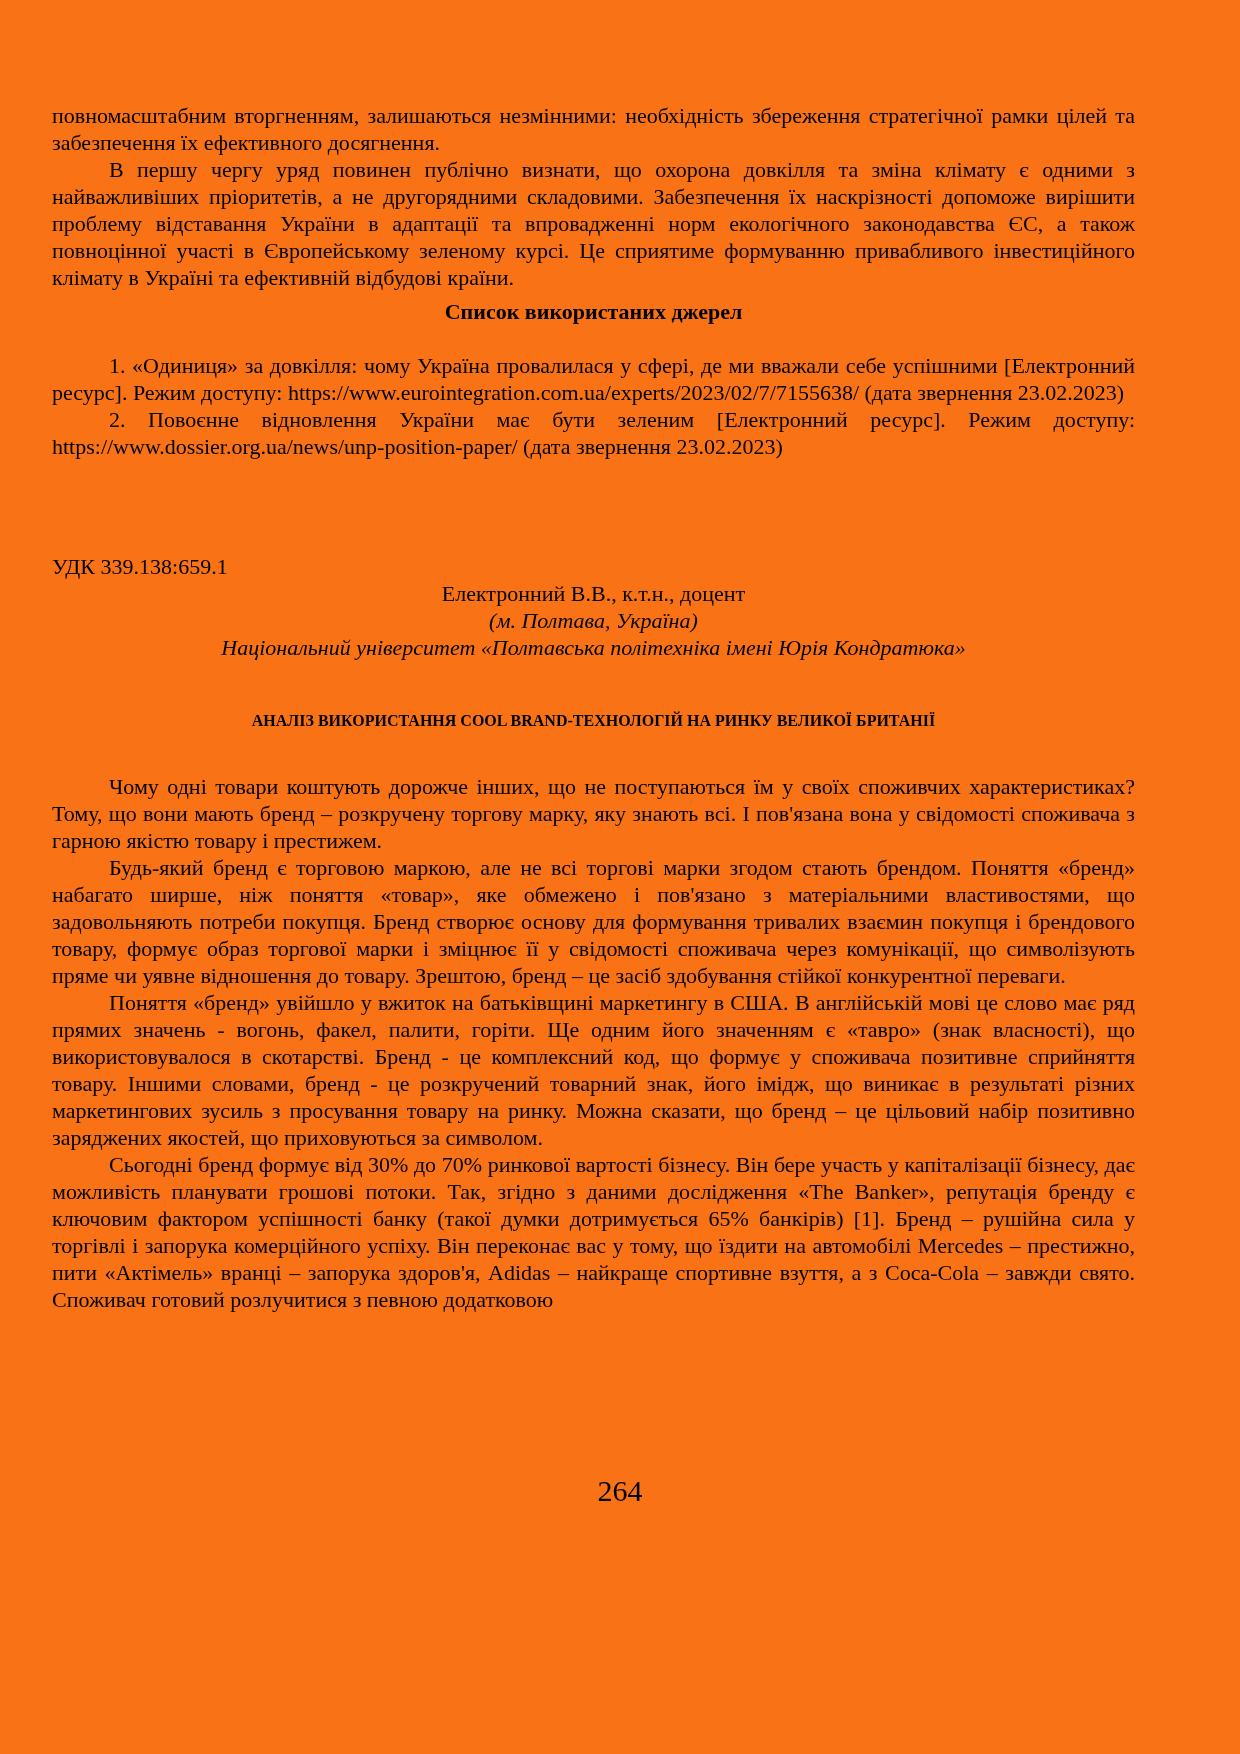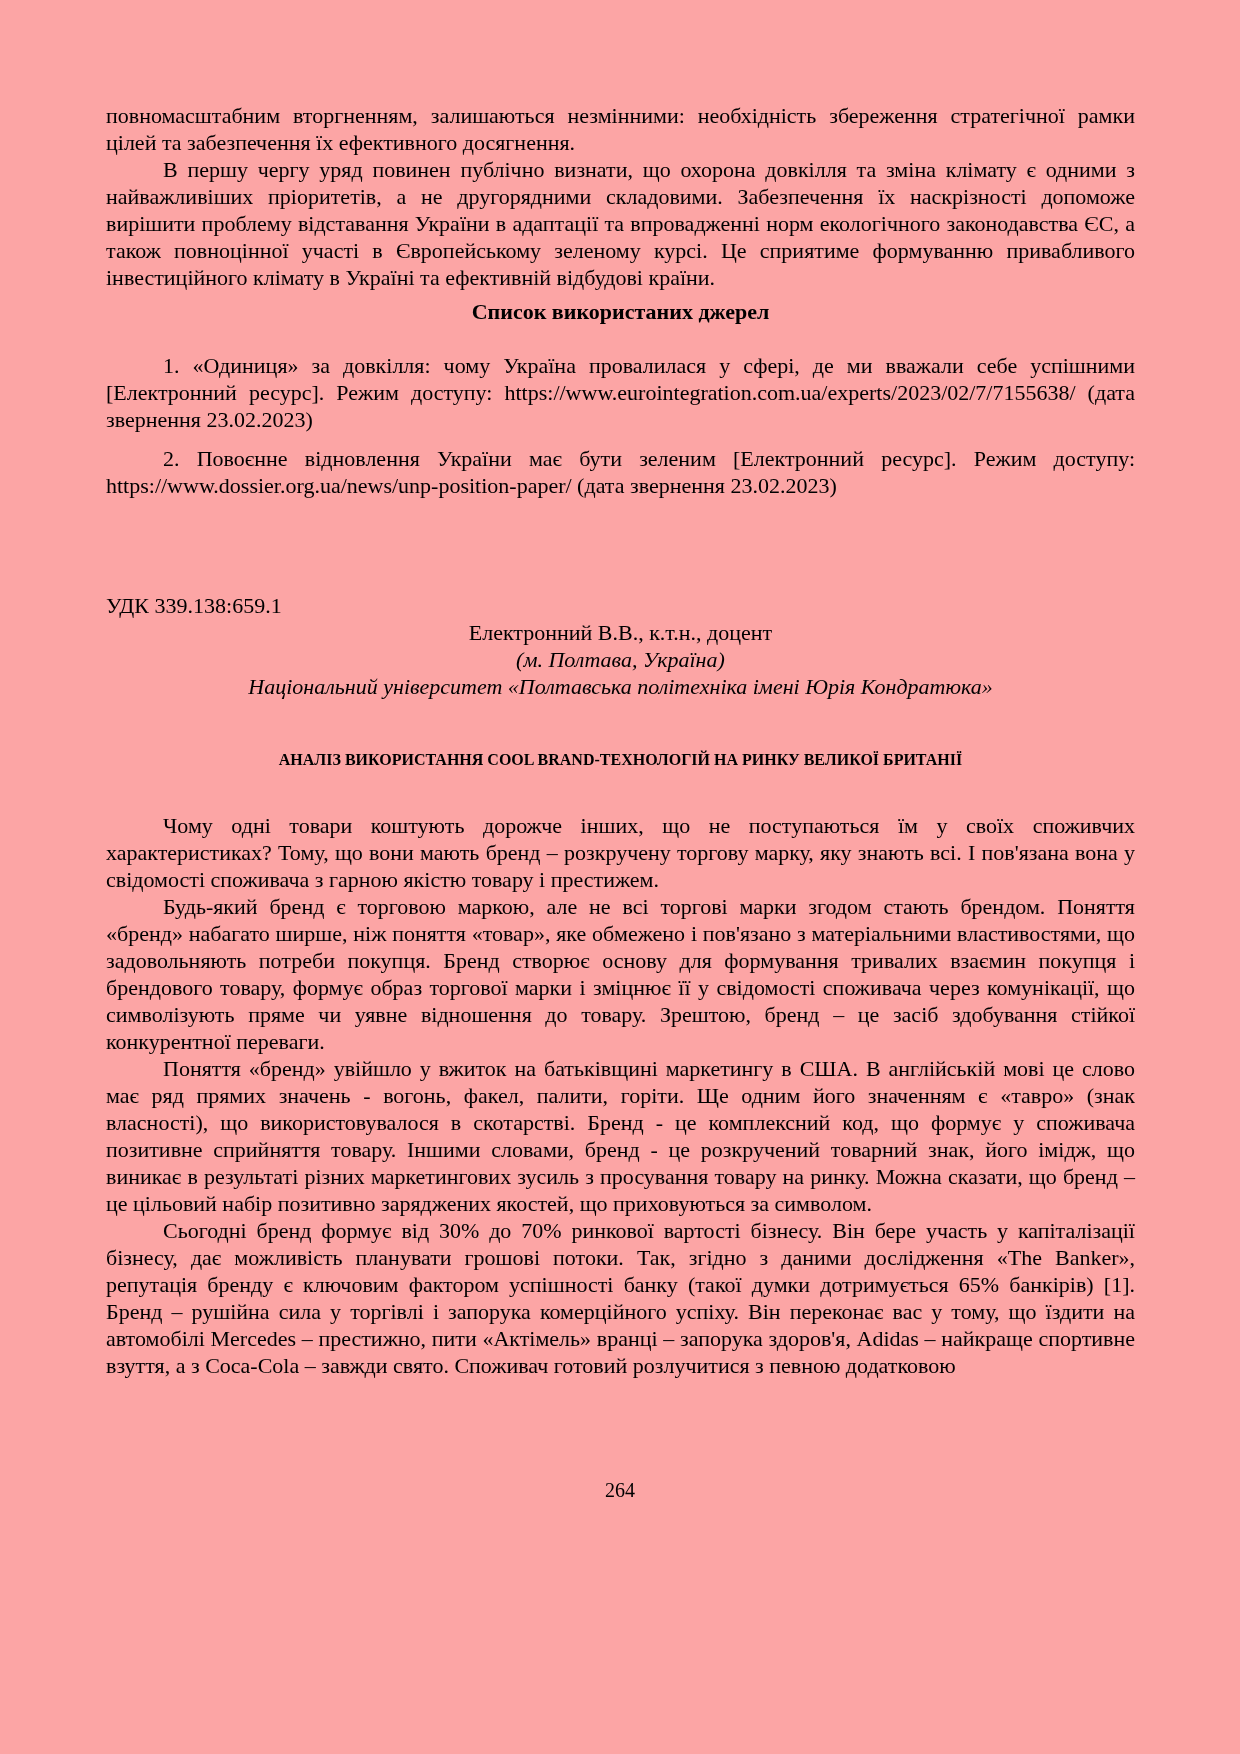--- a/index.html
+++ b/index.html
@@ -2,59 +2,59 @@
 <html lang="uk"><head>
 <meta charset="utf-8">
 <style>
   * { margin: 0; padding: 0; box-sizing: border-box; }
   html, body { background: #ffffff; }
   .page {
     position: relative;
     width: 1240px;
     height: 1754px;
     margin: 0 auto;
-    background: #fca5a5;
+    background: #f97316;
     color: #000000;
     font-family: "Liberation Serif", "DejaVu Serif", serif;
     font-size: 22px;
     line-height: 27px;
-    padding: 102px 105px 0 106px;
+    padding: 102px 105px 0 52px;
     overflow: hidden;
   }
   .para {
     text-align: justify;
     text-indent: 57px;
     overflow-wrap: break-word;
   }
   .para.noindent { text-indent: 0; }
   .refs-heading {
     text-align: center;
     font-weight: bold;
     font-size: 22px;
     line-height: 27px;
     margin: 7px 0 27px 0;
   }
-  .ref { text-align: justify; text-indent: 57px; overflow-wrap: break-word; margin-top: 12px; }
+  .ref { text-align: justify; text-indent: 57px; overflow-wrap: break-word; }
   .udk { margin-top: 93px; text-align: left; }
   .author-line { text-align: center; }
   .affiliation-line { text-align: center; font-style: italic; }
   .article-title {
     text-align: center;
     font-weight: bold;
     font-size: 16px;
     line-height: 29px;
     margin: 45px 34px 38px 34px;
   }
   .page-number {
     position: absolute;
     top: 1477px;
     left: 0;
     width: 100%;
     text-align: center;
-    font-size: 20px;
+    font-size: 30px;
   }
 </style>
 </head>
 <body>
 
 <div class="page">
 
   <p class="para noindent">повномасштабним вторгненням, залишаються незмінними: необхідність збереження стратегічної рамки цілей та забезпечення їх ефективного досягнення.</p>
 
   <p class="para">В першу чергу уряд повинен публічно визнати, що охорона довкілля та зміна клімату є одними з найважливіших пріоритетів, а не другорядними складовими. Забезпечення їх наскрізності допоможе вирішити проблему відставання України в адаптації та впровадженні норм екологічного законодавства ЄС, а також повноцінної участі в Європейському зеленому курсі. Це сприятиме формуванню привабливого інвестиційного клімату в Україні та ефективній відбудові країни.</p>

